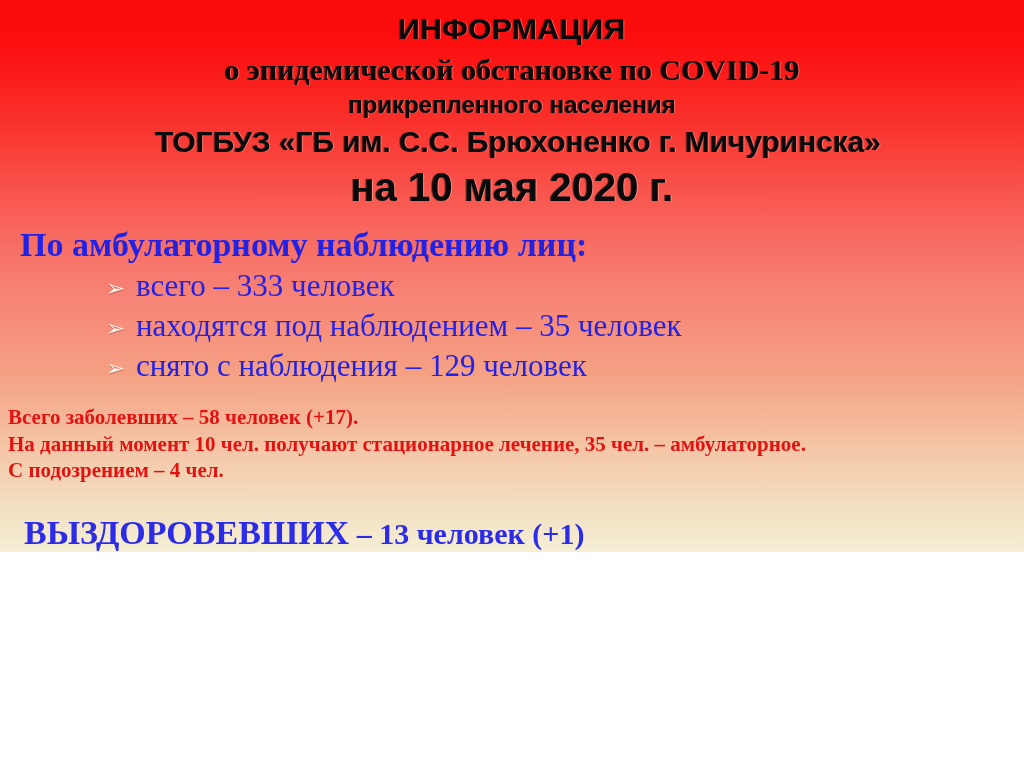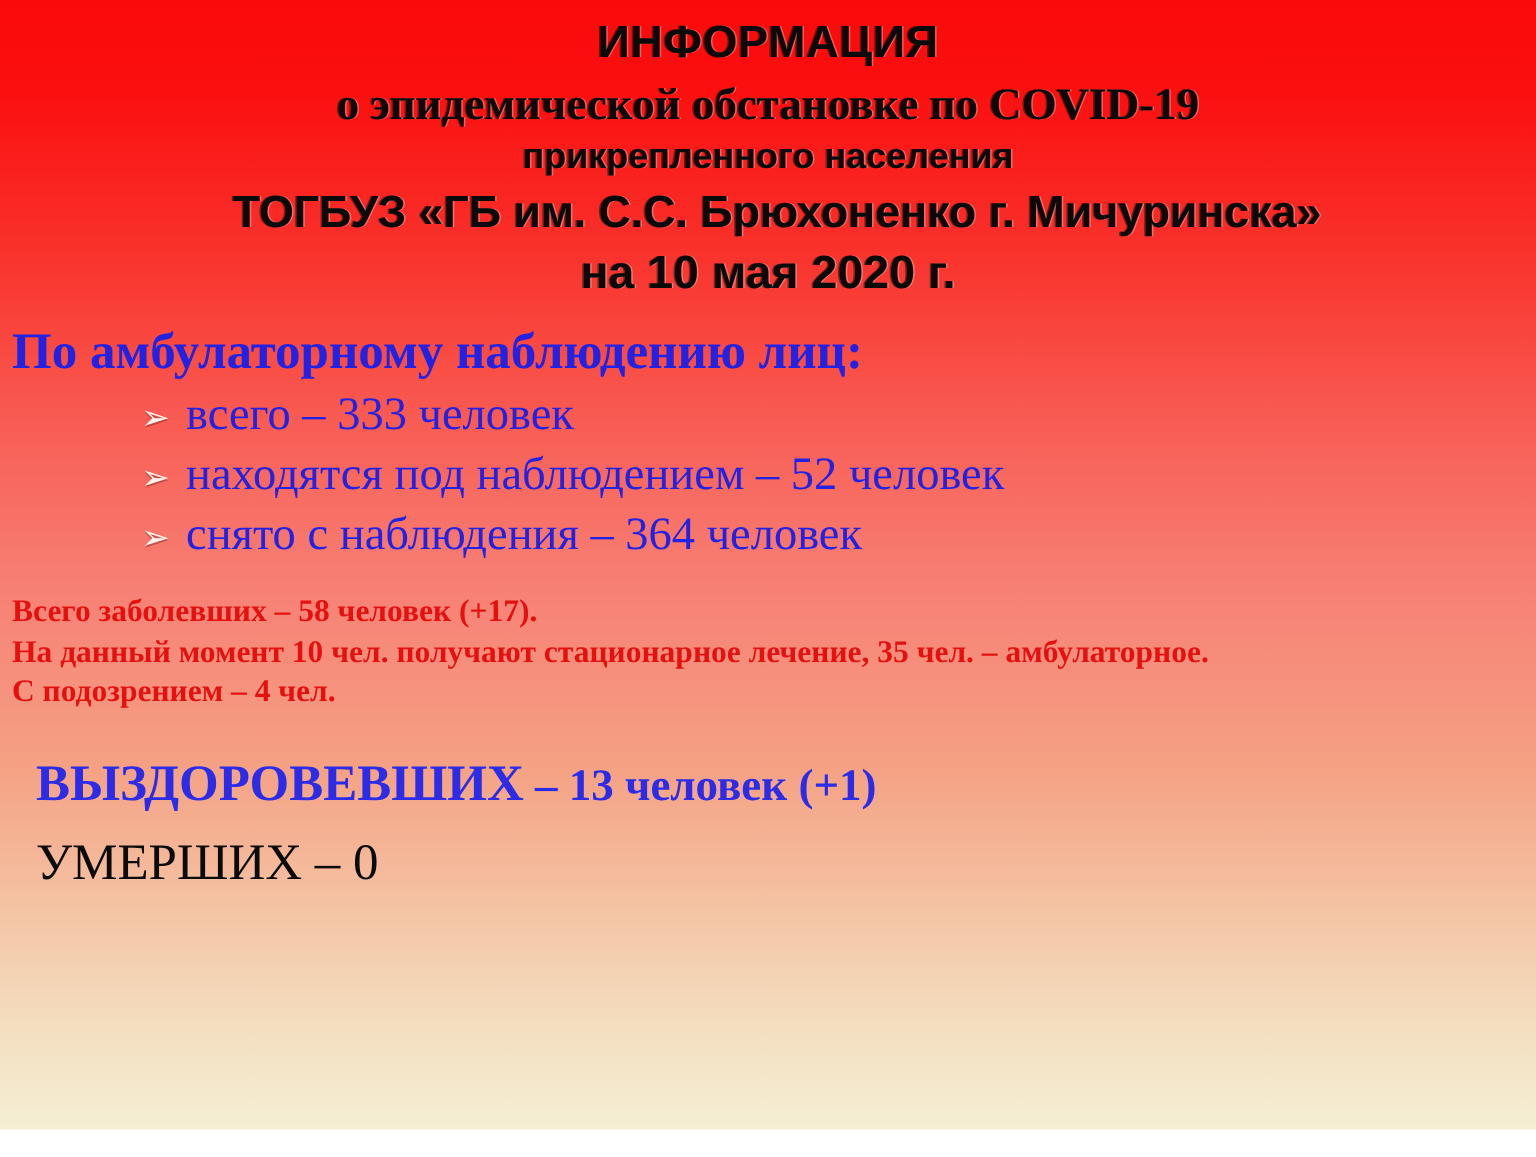--- a/index.html
+++ b/index.html
@@ -12,21 +12,21 @@
     height: 771px;
     overflow: hidden;
     font-family: "Liberation Serif", "DejaVu Serif", serif;
     background: #ffffff;
   }
 
   
   #slide {
     position: relative;
     width: 1024px;
-    height: 753px;
+    height: 552px;
     box-sizing: border-box;
     background: linear-gradient(
         to bottom,
         #fb0a0a   0%,
         #fb0f0f   8%,
         #f9312b  22%,
         #f8635a  40%,
         #f78075  52%,
         #f5a184  68%,
         #f4c8a8  82%,
@@ -47,26 +47,26 @@
   }
   .header .h-line {
     display: block;
     line-height: 1.12;
     white-space: nowrap;
   }
   .h1 { font-size: 30px; letter-spacing: 0.4px; }
   .h2 { font-size: 30px; margin-top: 7px; font-family: Liberation Serif, serif; }
   .h3 { font-size: 24px; margin-top: 6px; }
   .h4 { font-size: 30px; margin-top: 6px; letter-spacing: -0.1px; padding-left: 12px; }
-  .h5 { font-size: 31px; margin-top: 6px; }
+  .h5 { font-size: 40px; margin-top: 6px; }
 
   
   .amb-section {
     margin-top: 18px;
-    padding-left: 8px;
+    padding-left: 20px;
   }
   .amb-title {
     font-family: "Liberation Serif", "DejaVu Serif", serif;
     font-weight: bold;
     font-size: 34px;
     line-height: 1.06;
     color: #2222e4;
     white-space: nowrap;
   }
   .bullet-list {
@@ -163,25 +163,25 @@
   <div class="amb-section">
     <div class="amb-title">По амбулаторному наблюдению лиц:</div>
 
     <ul class="bullet-list">
       <li class="bullet-item">
         <span class="bullet-glyph">➢</span>
         <span class="bullet-text">всего – 333 человек</span>
       </li>
       <li class="bullet-item">
         <span class="bullet-glyph">➢</span>
-        <span class="bullet-text">находятся под наблюдением – 52 человек</span>
+        <span class="bullet-text">находятся под наблюдением – 35 человек</span>
       </li>
       <li class="bullet-item">
         <span class="bullet-glyph">➢</span>
-        <span class="bullet-text">снято с наблюдения – 364 человек</span>
+        <span class="bullet-text">снято с наблюдения – 129 человек</span>
       </li>
     </ul>
   </div>
 
   <div class="stats-section">
     <div class="stats-line-1">Всего заболевших – 58 человек (+17).</div>
     <div class="stats-para">На данный момент 10 чел. получают стационарное лечение, 35 чел. – амбулаторное.</div>
     <div class="stats-line-last">С подозрением – 4 чел.</div>
   </div>
 

